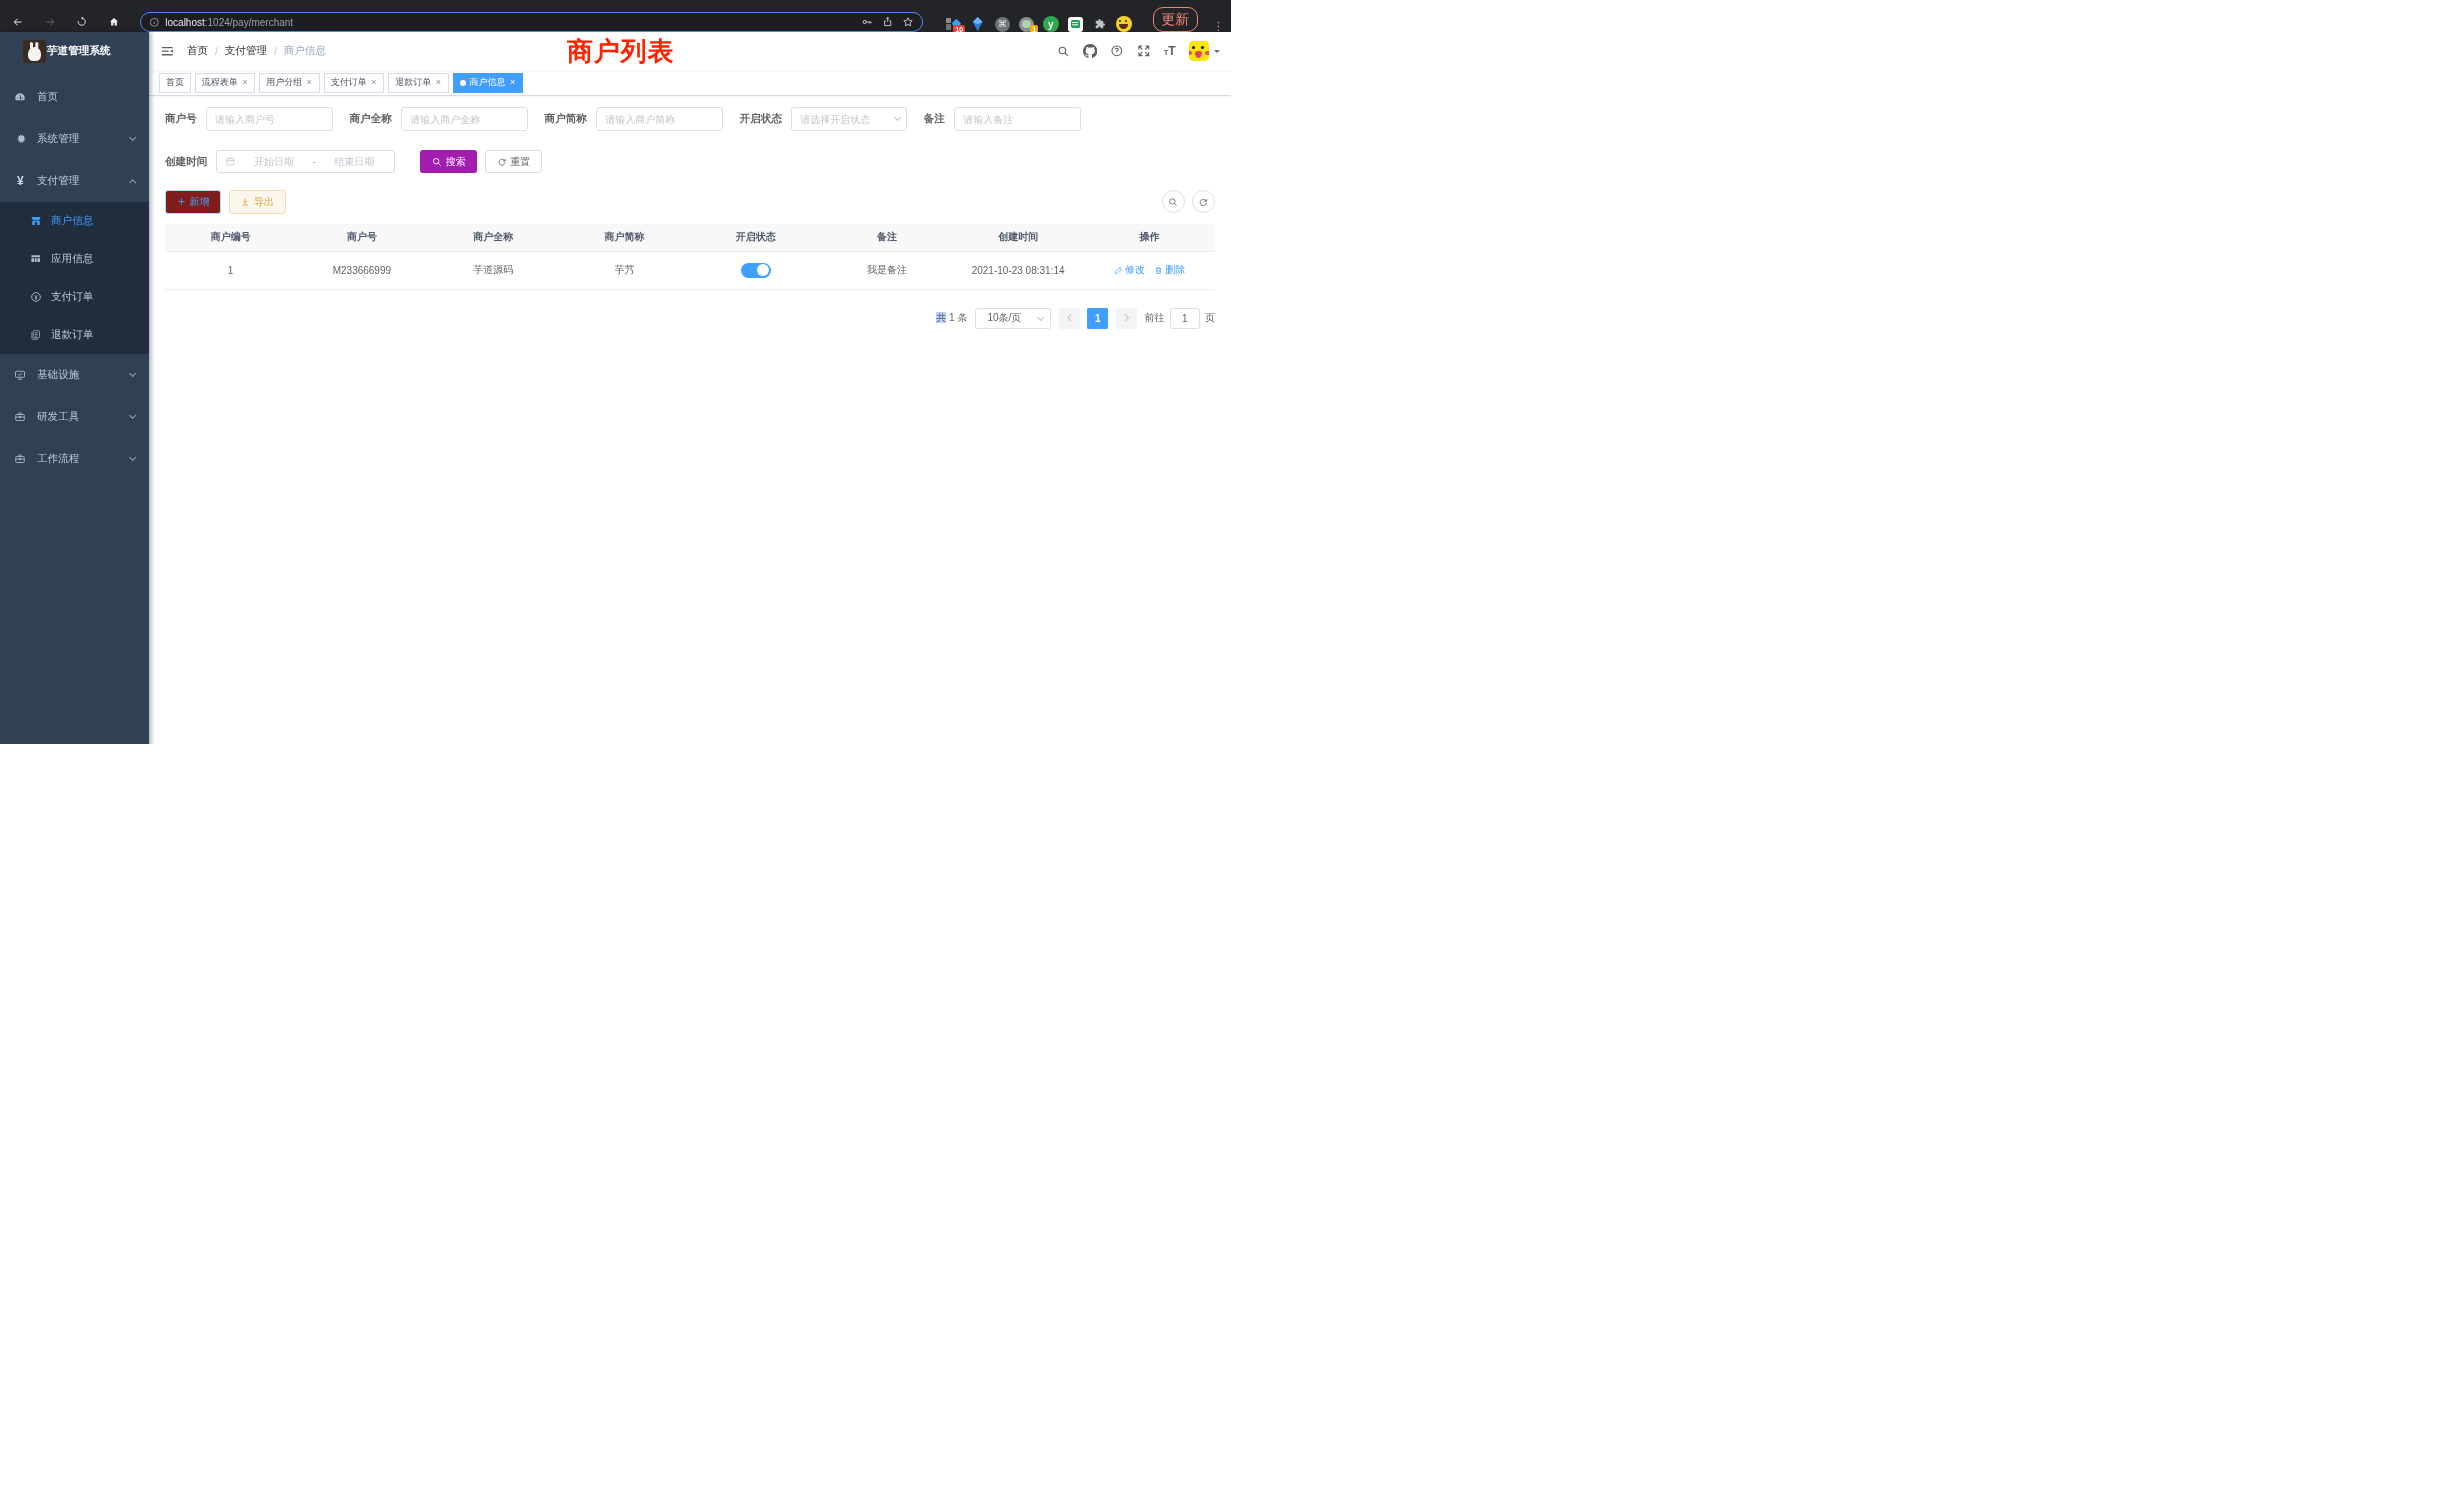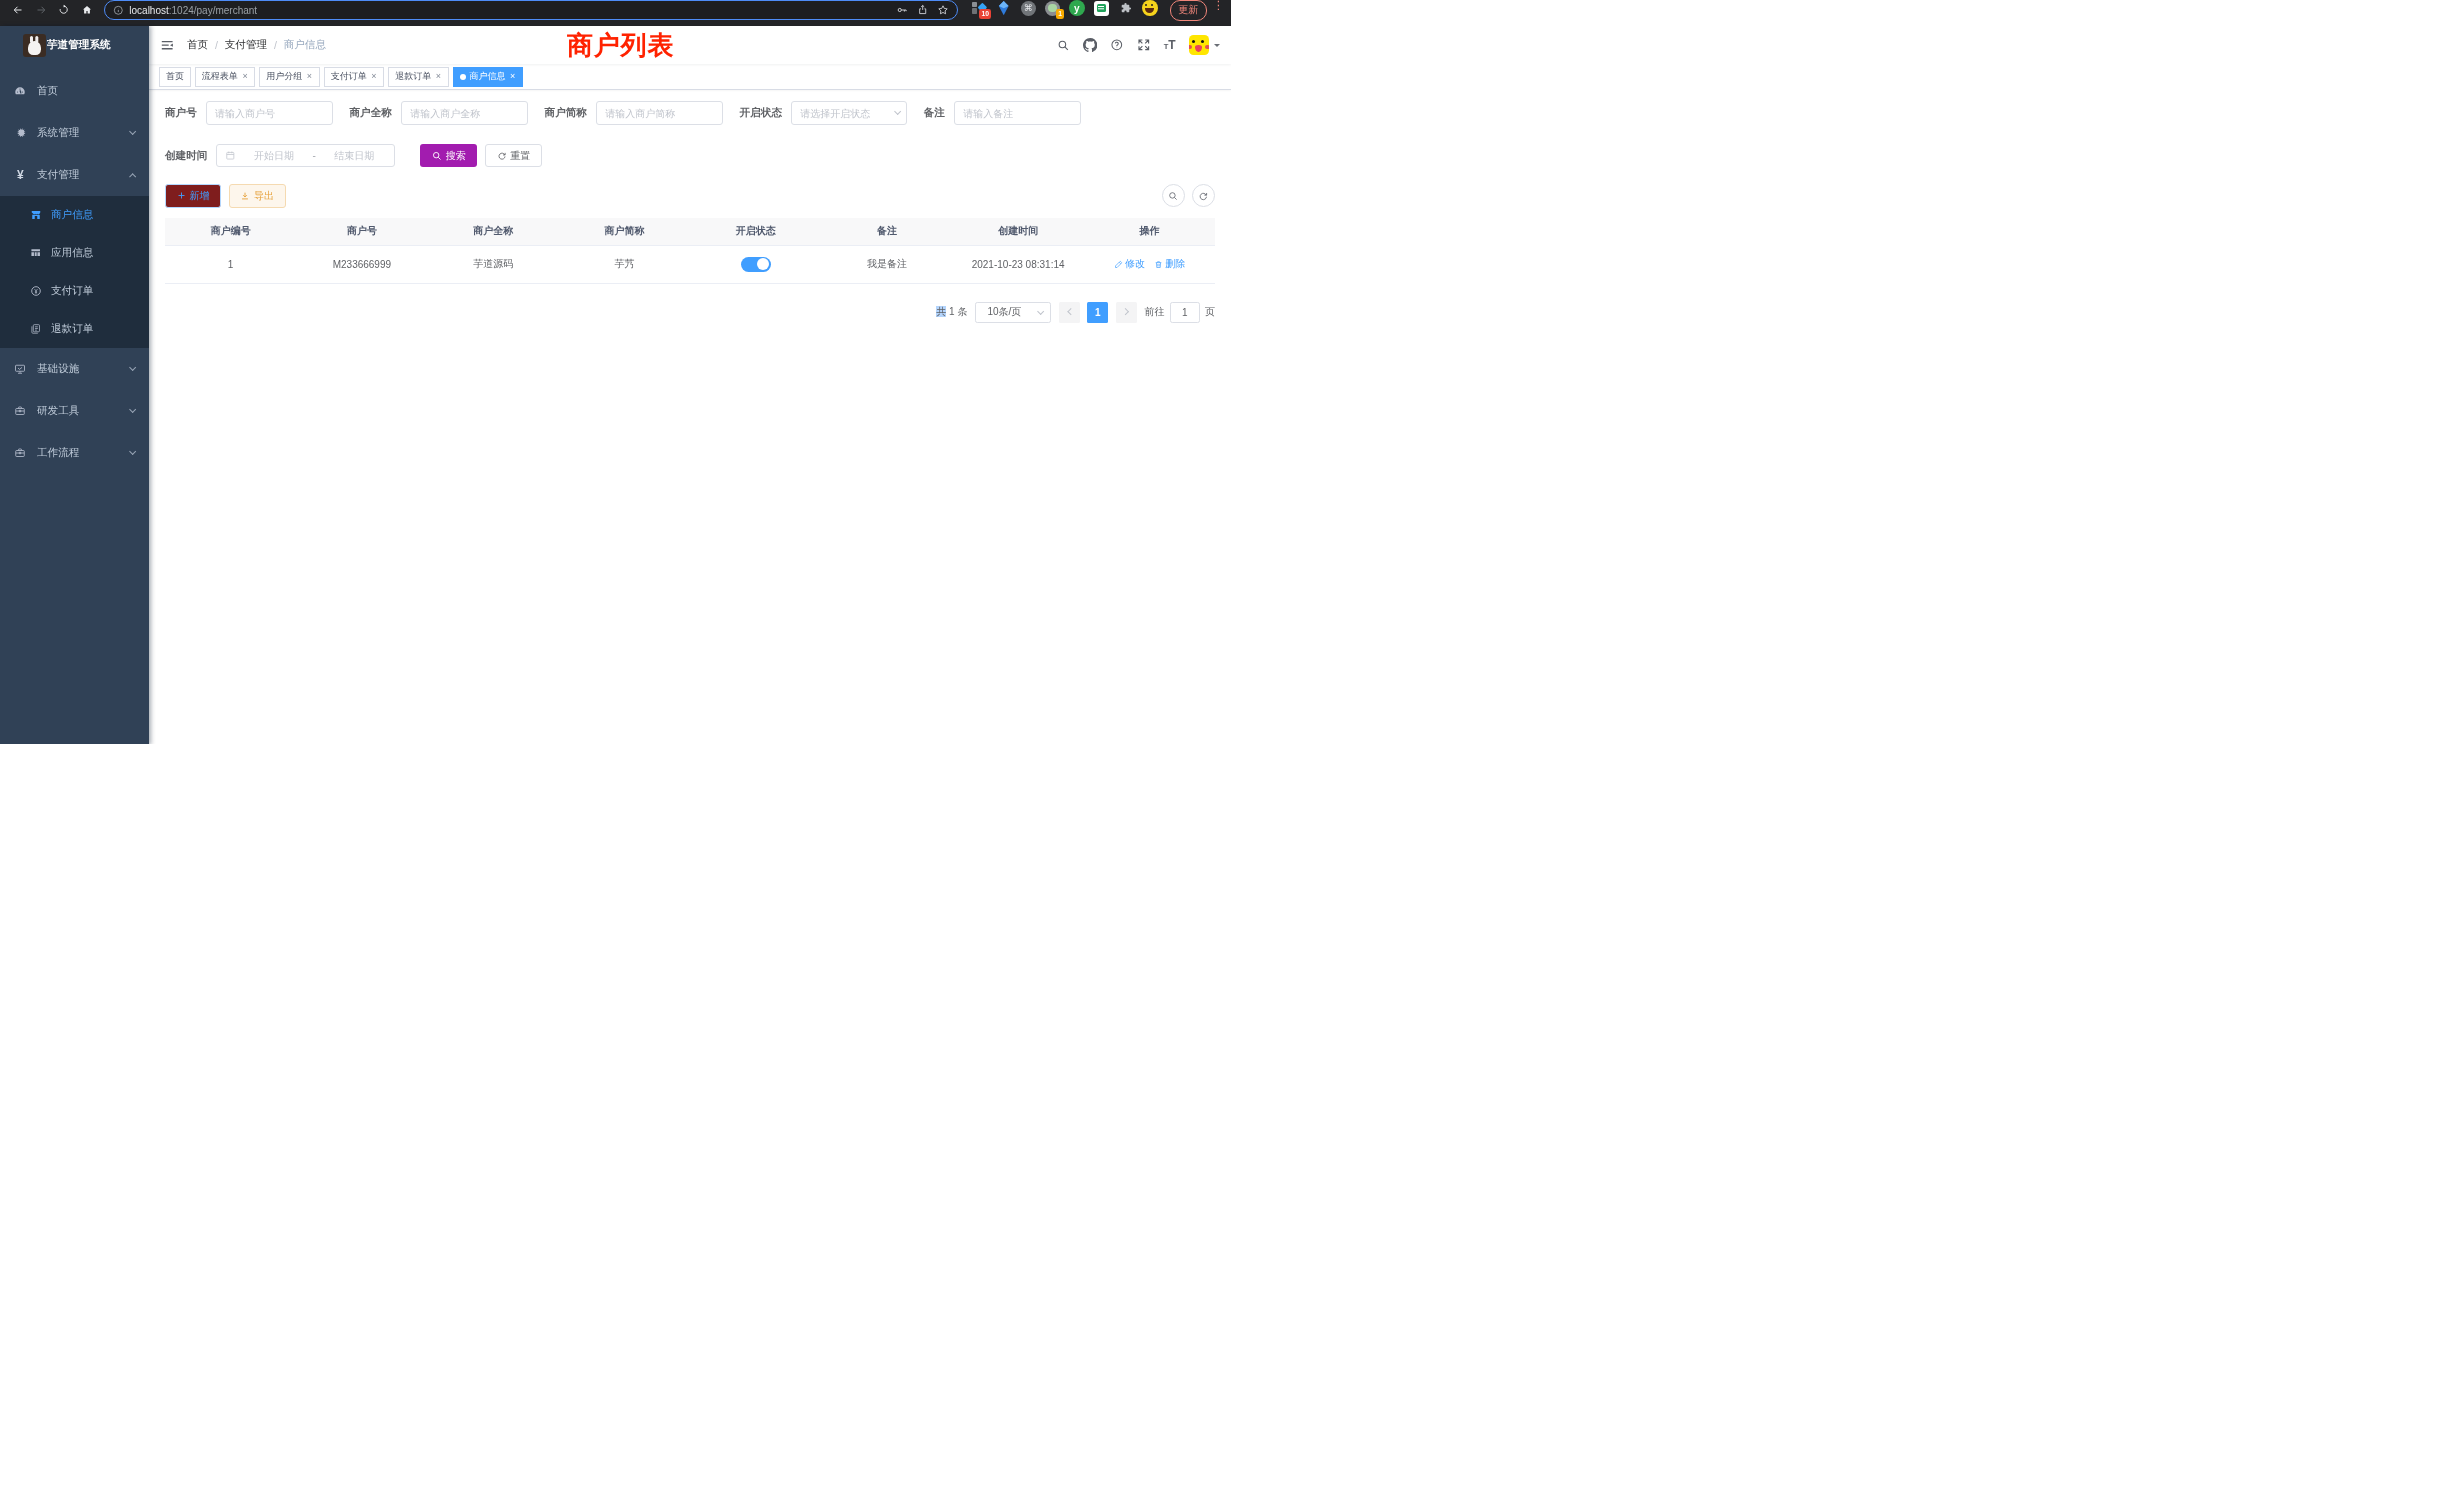--- a/index.html
+++ b/index.html
@@ -1,19 +1,19 @@
 <!DOCTYPE html>
 <html style="font-size:12px"><head>
 <meta charset="utf-8">
 <style>
   * { margin:0; padding:0; box-sizing:border-box; }
   html,body { width:1231px; height:744px; font-family:"Liberation Sans","DejaVu Sans",sans-serif; background:#fff; overflow:hidden; }
 
   
-  .browser-bar { height:26px; background:#232427; display:flex; align-items:flex-start; padding:0 7.6px; gap:3px; }
+  .browser-bar { height:32px; background:#232427; display:flex; align-items:flex-end; padding:0 7.6px; gap:12px; }
   .bnav { width:20px; height:20px; display:flex; align-items:center; justify-content:center; color:#e8eaed; border-radius:50%; flex:0 0 auto; }
   .bnav.dim { color:#5f6368; }
   .omnibox { flex:1; height:20px; margin:0 6px 0 4.5px; background:#1d1e21; border:1.5px solid #4e8cf7; border-radius:10.6px; display:flex; align-items:center; padding:0 7.6px; gap:6px; min-width:0; }
   .omni-text { font-size:10px; color:#9aa0a6; white-space:nowrap; overflow:hidden; }
   .omni-text b { color:#e8eaed; font-weight:400; }
   .omni-right { margin-left:auto; display:flex; align-items:center; gap:9px; color:#dadce0; }
   .ext-strip { display:flex; align-items:center; gap:8.3px; padding:0 4.5px; }
   .ext { position:relative; width:16px; height:16px; display:flex; align-items:center; justify-content:center; }
   .badge { position:absolute; bottom:-3px; right:-3.8px; font-size:6.8px; line-height:1; padding:1.5px 2.3px; border-radius:2.3px; color:#fff; font-weight:700; }
   .badge.red { background:#e94235; }
@@ -25,21 +25,21 @@
   .cmd-circle { width:15px; height:15px; background:#717579; color:#e8eaed; font-size:9px; }
   .gray-circle { width:15px; height:15px; background:#8a8d91; }
   .gray-circle .inner { width:8.3px; height:8.3px; border-radius:50%; background:#a9d6a4; }
   .y-circle { width:16px; height:16px; background:#2fa84f; color:#fff; font-size:10px; font-weight:700; }
   .chat-ext { width:15px; height:15px; background:#fff; border-radius:3px; display:flex; align-items:center; justify-content:center; }
   .chat-bubble { width:9px; height:8.3px; background:#21a35c; border-radius:1.5px; position:relative; }
   .chat-bubble:before { content:""; position:absolute; left:1.5px; top:2.3px; width:6px; height:1.1px; background:#fff; box-shadow:0 2.3px 0 #fff; }
   .emoji-face { width:16.7px; height:16.7px; border-radius:50%; background:#f6d31c; position:relative; }
   .emoji-face:before { content:""; position:absolute; left:3px; top:4.5px; width:2.3px; height:2.3px; border-radius:50%; background:#222; box-shadow:6px 0 0 #222; }
   .emoji-face:after { content:""; position:absolute; left:3.8px; top:8.3px; width:9px; height:5.3px; border-radius:0 0 7.6px 7.6px; background:#5b2a10; }
-  .update-pill { border:1.1px solid #f0867a; color:#f0867a; border-radius:10px; font-size:10px; padding:2.3px 7.6px; margin:0 3px 0 4.5px; white-space:nowrap; }
+  .update-pill { border:1.1px solid #f0867a; color:#f0867a; border-radius:10px; font-size:14px; padding:2.3px 7.6px; margin:0 3px 0 4.5px; white-space:nowrap; }
   .menu-dots { color:#f0867a; font-size:11.4px; width:10.6px; text-align:center; letter-spacing:0; line-height:1; }
 
   
   .app { display:flex; height:719px; }
   .sidebar { width:149px; background:#304156; flex:0 0 auto; box-shadow:1.5px 0 4.5px rgba(0,21,41,.35); z-index:3; display:flex; flex-direction:column; }
   .logo-row { height:38px; display:flex; align-items:center; gap:1px; padding-left:23px; }
   .logo-img { width:23px; height:23px; border-radius:3px; background:#3b2c23; position:relative; overflow:hidden; flex:0 0 auto; }
   .logo-img:before { content:""; position:absolute; left:6.8px; top:2.3px; width:3px; height:7.6px; background:#f0eeee; border-radius:1.5px; box-shadow:5.3px 0 0 #f0eeee; }
   .logo-img:after { content:""; position:absolute; left:4.5px; top:7.6px; width:13px; height:13.6px; background:#f5f3f2; border-radius:50% 50% 40% 40%; }
   .logo-title { color:#fff; font-size:10.6px; font-weight:600; white-space:nowrap; }

